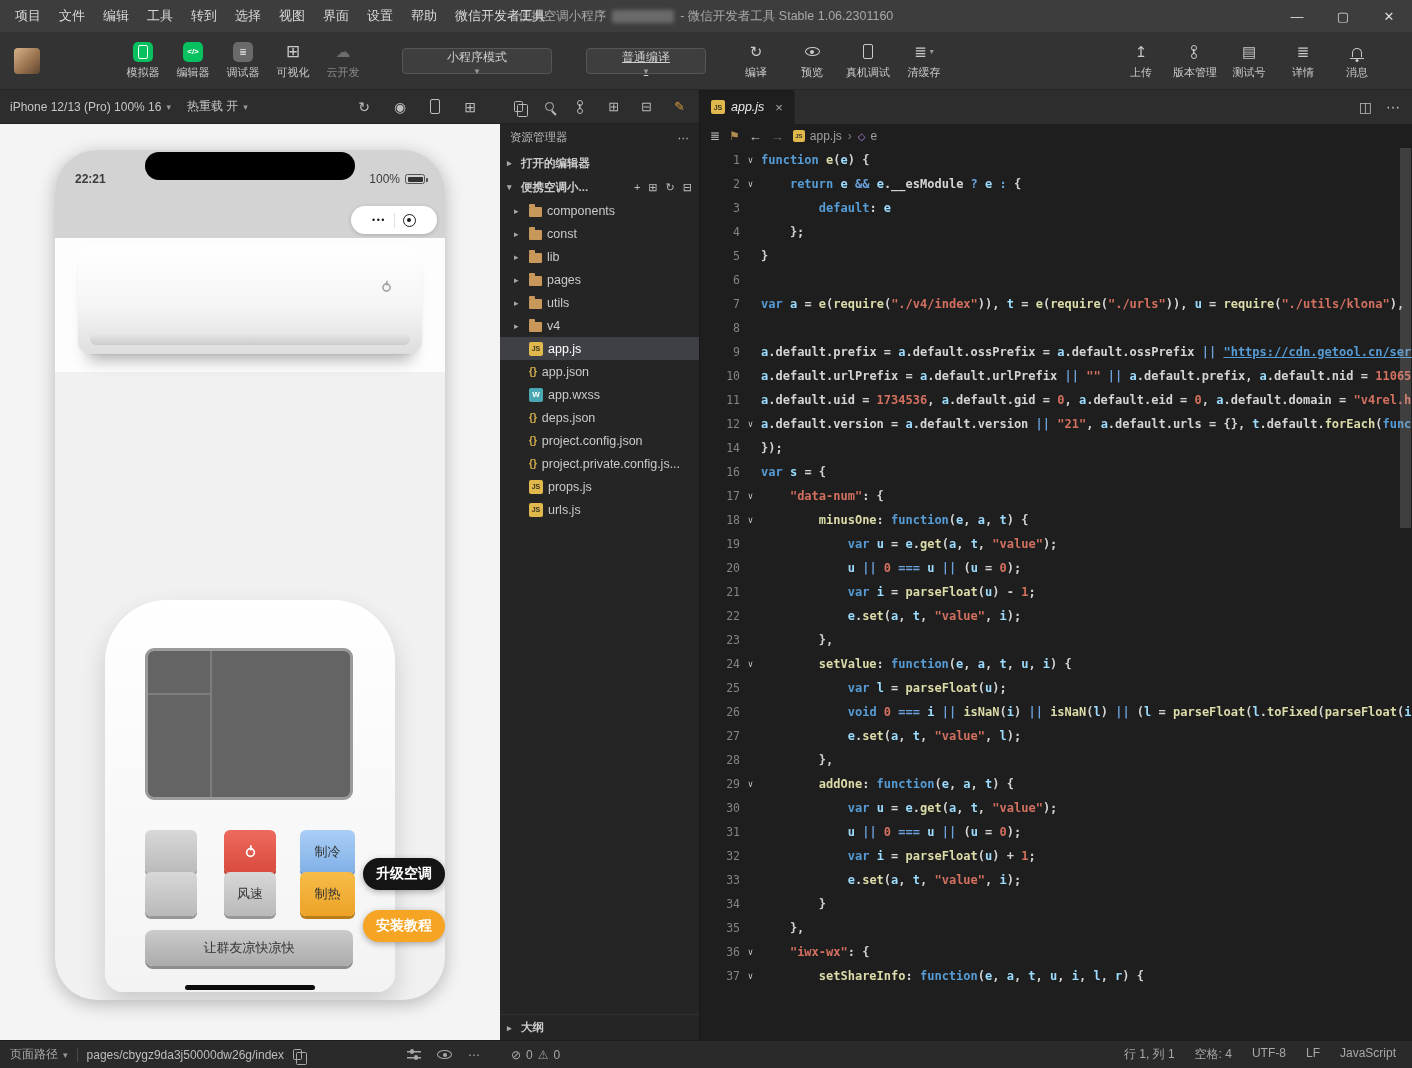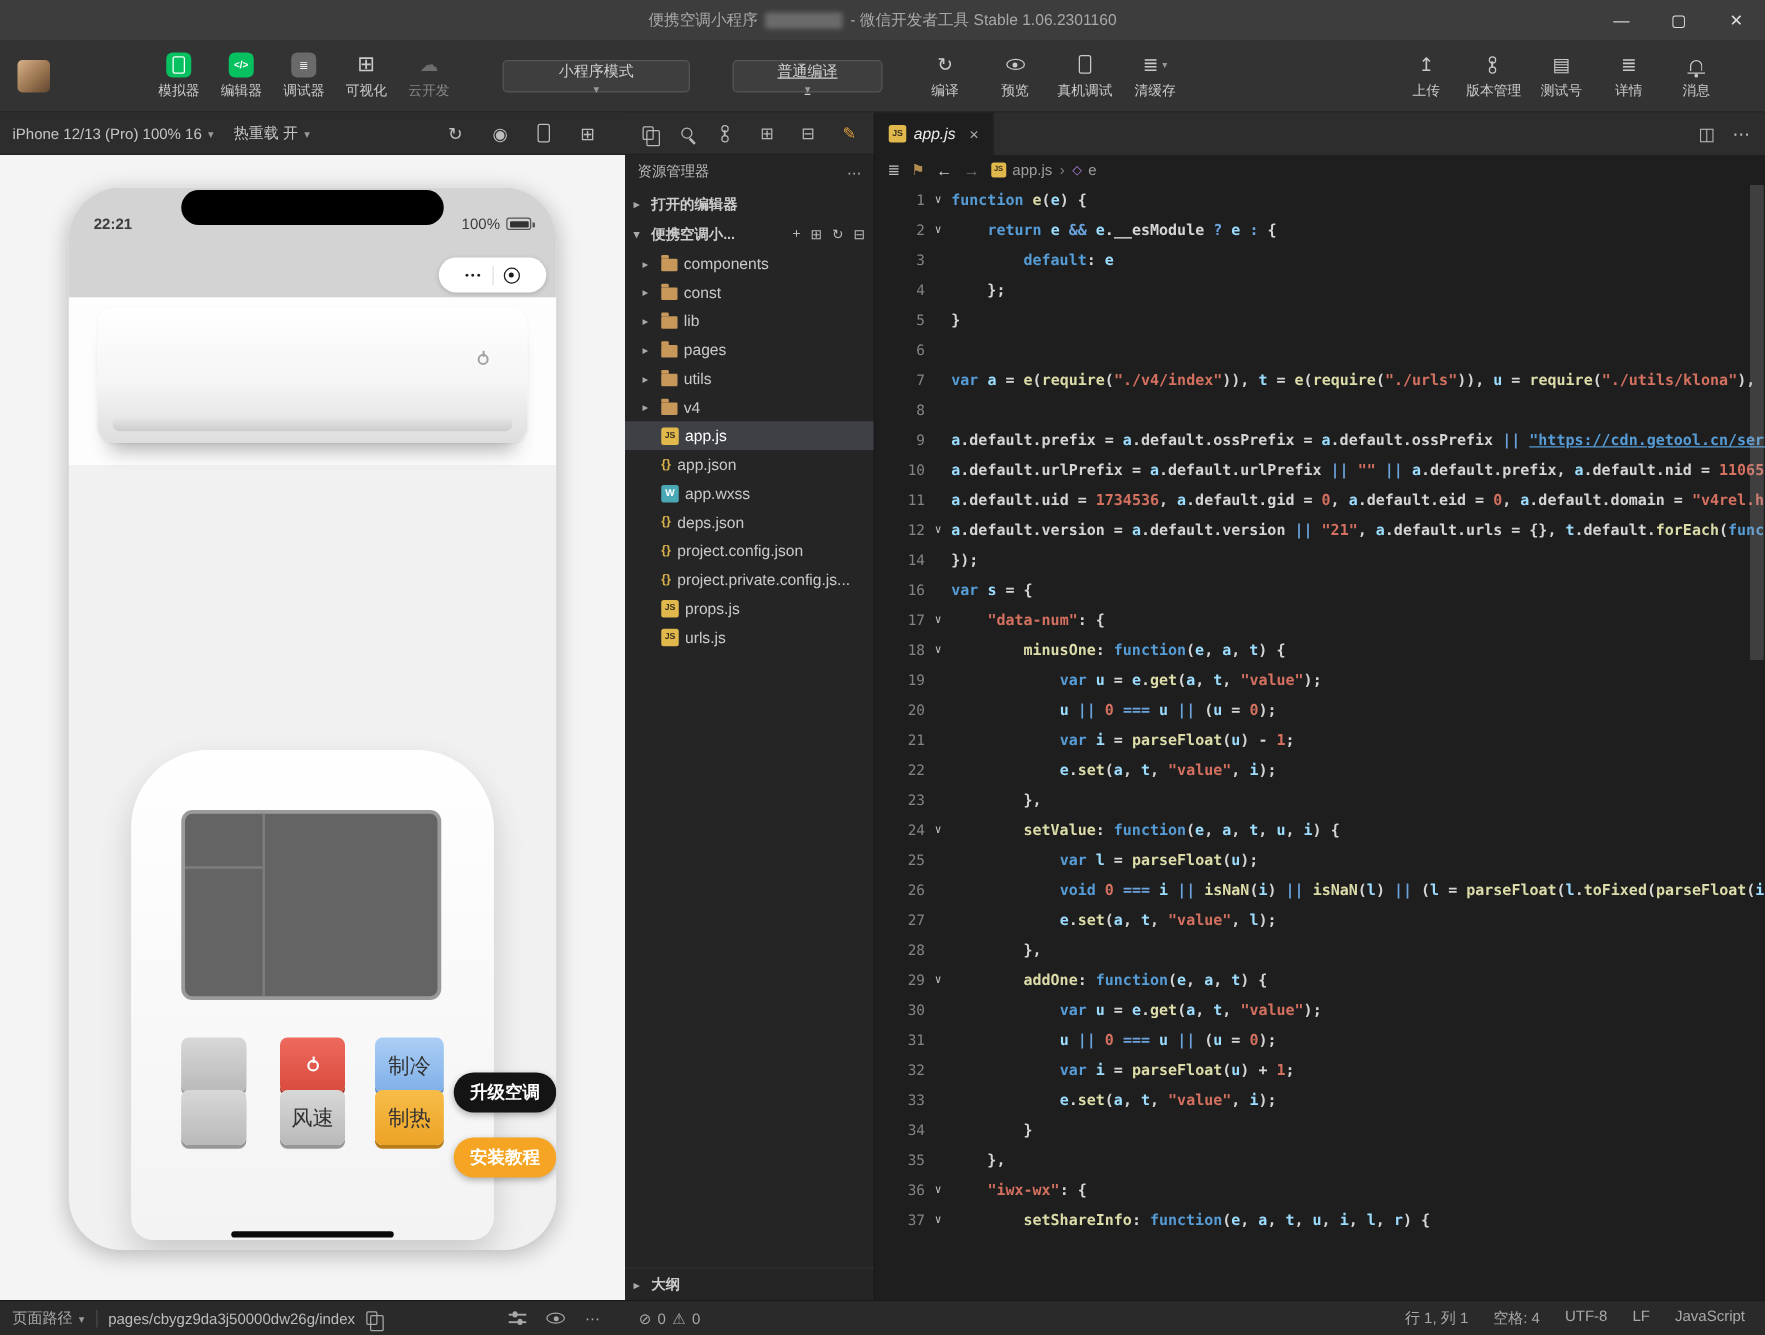--- a/index.html
+++ b/index.html
@@ -68,21 +68,21 @@
   .ac-zone { position:absolute; top:88px; left:0; right:0; height:134px; background:#fdfdfd; }
   .ac { position:absolute; top:96px; left:23px; width:344px; height:108px; border-radius:13px; background:linear-gradient(180deg,#ffffff 0%,#f5f5f5 55%,#dedede 100%); box-shadow:0 16px 16px -10px rgba(0,0,0,.30), 0 1px 2px rgba(0,0,0,.06); }
   .ac::after { content:""; position:absolute; left:12px; right:12px; bottom:9px; height:12px; border-radius:6px; background:linear-gradient(180deg,#e9e9e9,#cccccc); }
   .pwr { width:11px; height:11px; border:2px solid currentColor; border-radius:50%; position:relative; display:inline-block; }
   .pwr::after { content:""; position:absolute; left:50%; top:-5px; transform:translateX(-50%); width:2px; height:6px; background:currentColor; }
   .ac-pwr { position:absolute; right:30px; top:36px; color:#a2a2a2; transform:scale(.8); }
   .remote { position:absolute; left:50px; top:450px; width:290px; height:392px; background:linear-gradient(180deg,#ffffff,#f3f3f3); border-radius:62px 62px 18px 18px; box-shadow:0 12px 26px rgba(0,0,0,.16); }
   .r-screen { position:absolute; left:40px; top:48px; width:208px; height:152px; background:#646464; border:3px solid #9a9a9a; border-radius:9px; }
   .r-screen::before { content:""; position:absolute; left:62px; top:0; bottom:0; width:2px; background:#7d7d7d; }
   .r-screen::after { content:""; position:absolute; left:0; width:62px; top:42px; height:2px; background:#7d7d7d; }
-  .r-btn { position:absolute; width:52px; height:44px; border-radius: 6px; display:flex; align-items:center; justify-content:center; font-size:17px; color:#333; }
+  .r-btn { position:absolute; width:52px; height:44px; border-radius: 6px; display:flex; align-items:center; justify-content:center; font-size:13px; color:#333; }
   .r-btn.gray { background:linear-gradient(180deg,#d8d8d8,#b9b9b9); box-shadow:0 3px 0 #979797; }
   .r-btn.red { background:linear-gradient(180deg,#ee6a5e,#d84a3c); box-shadow:0 3px 0 #a83327; color:#fff; }
   .r-btn.red .pwr { transform:scale(.85); }
   .r-btn.blue { background:linear-gradient(180deg,#abcef5,#7fb0e8); box-shadow:0 3px 0 #5f8cc4; }
   .r-btn.orange { background:linear-gradient(180deg,#f7bd49,#eda226); box-shadow:0 3px 0 #b97d17; }
   .b11 { left:40px; top:230px; } .b21 { left:119px; top:230px; } .b31 { left:195px; top:230px; width:55px; }
   .b12 { left:40px; top:272px; } .b22 { left:119px; top:272px; } .b32 { left:195px; top:272px; width:55px; }
   .r-btn.wide { left:40px; top:330px; width:208px; height:36px; border-radius:8px; font-size:13px; background:linear-gradient(180deg,#cbcbcb,#ababab); box-shadow:0 3px 0 #8d8d8d; }
   .home-bar { position:absolute; bottom:10px; left:50%; transform:translateX(-50%); width:130px; height:5px; border-radius:3px; background:#0b0b0b; }
   .float-pill { position:absolute; right:0; height:32px; display:flex; align-items:center; padding:0 13px; border-radius:16px; color:#fff; font-weight:bold; font-size:14px; box-shadow:0 2px 6px rgba(0,0,0,.3); white-space:nowrap; }
@@ -165,20 +165,33 @@
   .ic-sliders::before { content:""; position:absolute; left:3px; top:0; width:4px; height:5px; border-radius:2px; background:currentColor; }
   .ic-sliders::after { content:""; position:absolute; right:3px; bottom:0; width:4px; height:5px; border-radius:2px; background:currentColor; }
   .accent { color:#d69a3c !important; }
 </style>
 </head>
 <body>
 
 <div class="app">
 
   <div class="titlebar">
+    <div class="menus">
+        <span class="menu-item">项目</span>
+        <span class="menu-item">文件</span>
+        <span class="menu-item">编辑</span>
+        <span class="menu-item">工具</span>
+        <span class="menu-item">转到</span>
+        <span class="menu-item">选择</span>
+        <span class="menu-item">视图</span>
+        <span class="menu-item">界面</span>
+        <span class="menu-item">设置</span>
+        <span class="menu-item">帮助</span>
+        <span class="menu-item">微信开发者工具</span>
+      </div>
     <div class="win-title">
       <span>便携空调小程序</span>
       <span class="redacted"></span>
       <span>- 微信开发者工具 Stable 1.06.2301160</span>
     </div>
     <div class="win-controls">
         <span class="win-btn">—</span>
         <span class="win-btn">▢</span>
         <span class="win-btn">✕</span>
       </div>
@@ -319,20 +332,21 @@
           <div class="remote">
             <div class="r-screen"></div>
             <div class="r-btn gray b11"></div>
             <div class="r-btn red b21">
                 <span class="pwr"></span>
               </div>
             <div class="r-btn blue b31">制冷</div>
             <div class="r-btn gray b12"></div>
             <div class="r-btn gray b22">风速</div>
             <div class="r-btn orange b32">制热</div>
+            <div class="r-btn gray wide">让群友凉快凉快</div>
           </div>
           <div class="float-pill fp-upgrade">升级空调</div>
           <div class="float-pill fp-install">安装教程</div>
           <div class="home-bar"></div>
         </div>
       </div>
     </div>
 
     <div class="explorer">
       <div class="act-bar">

